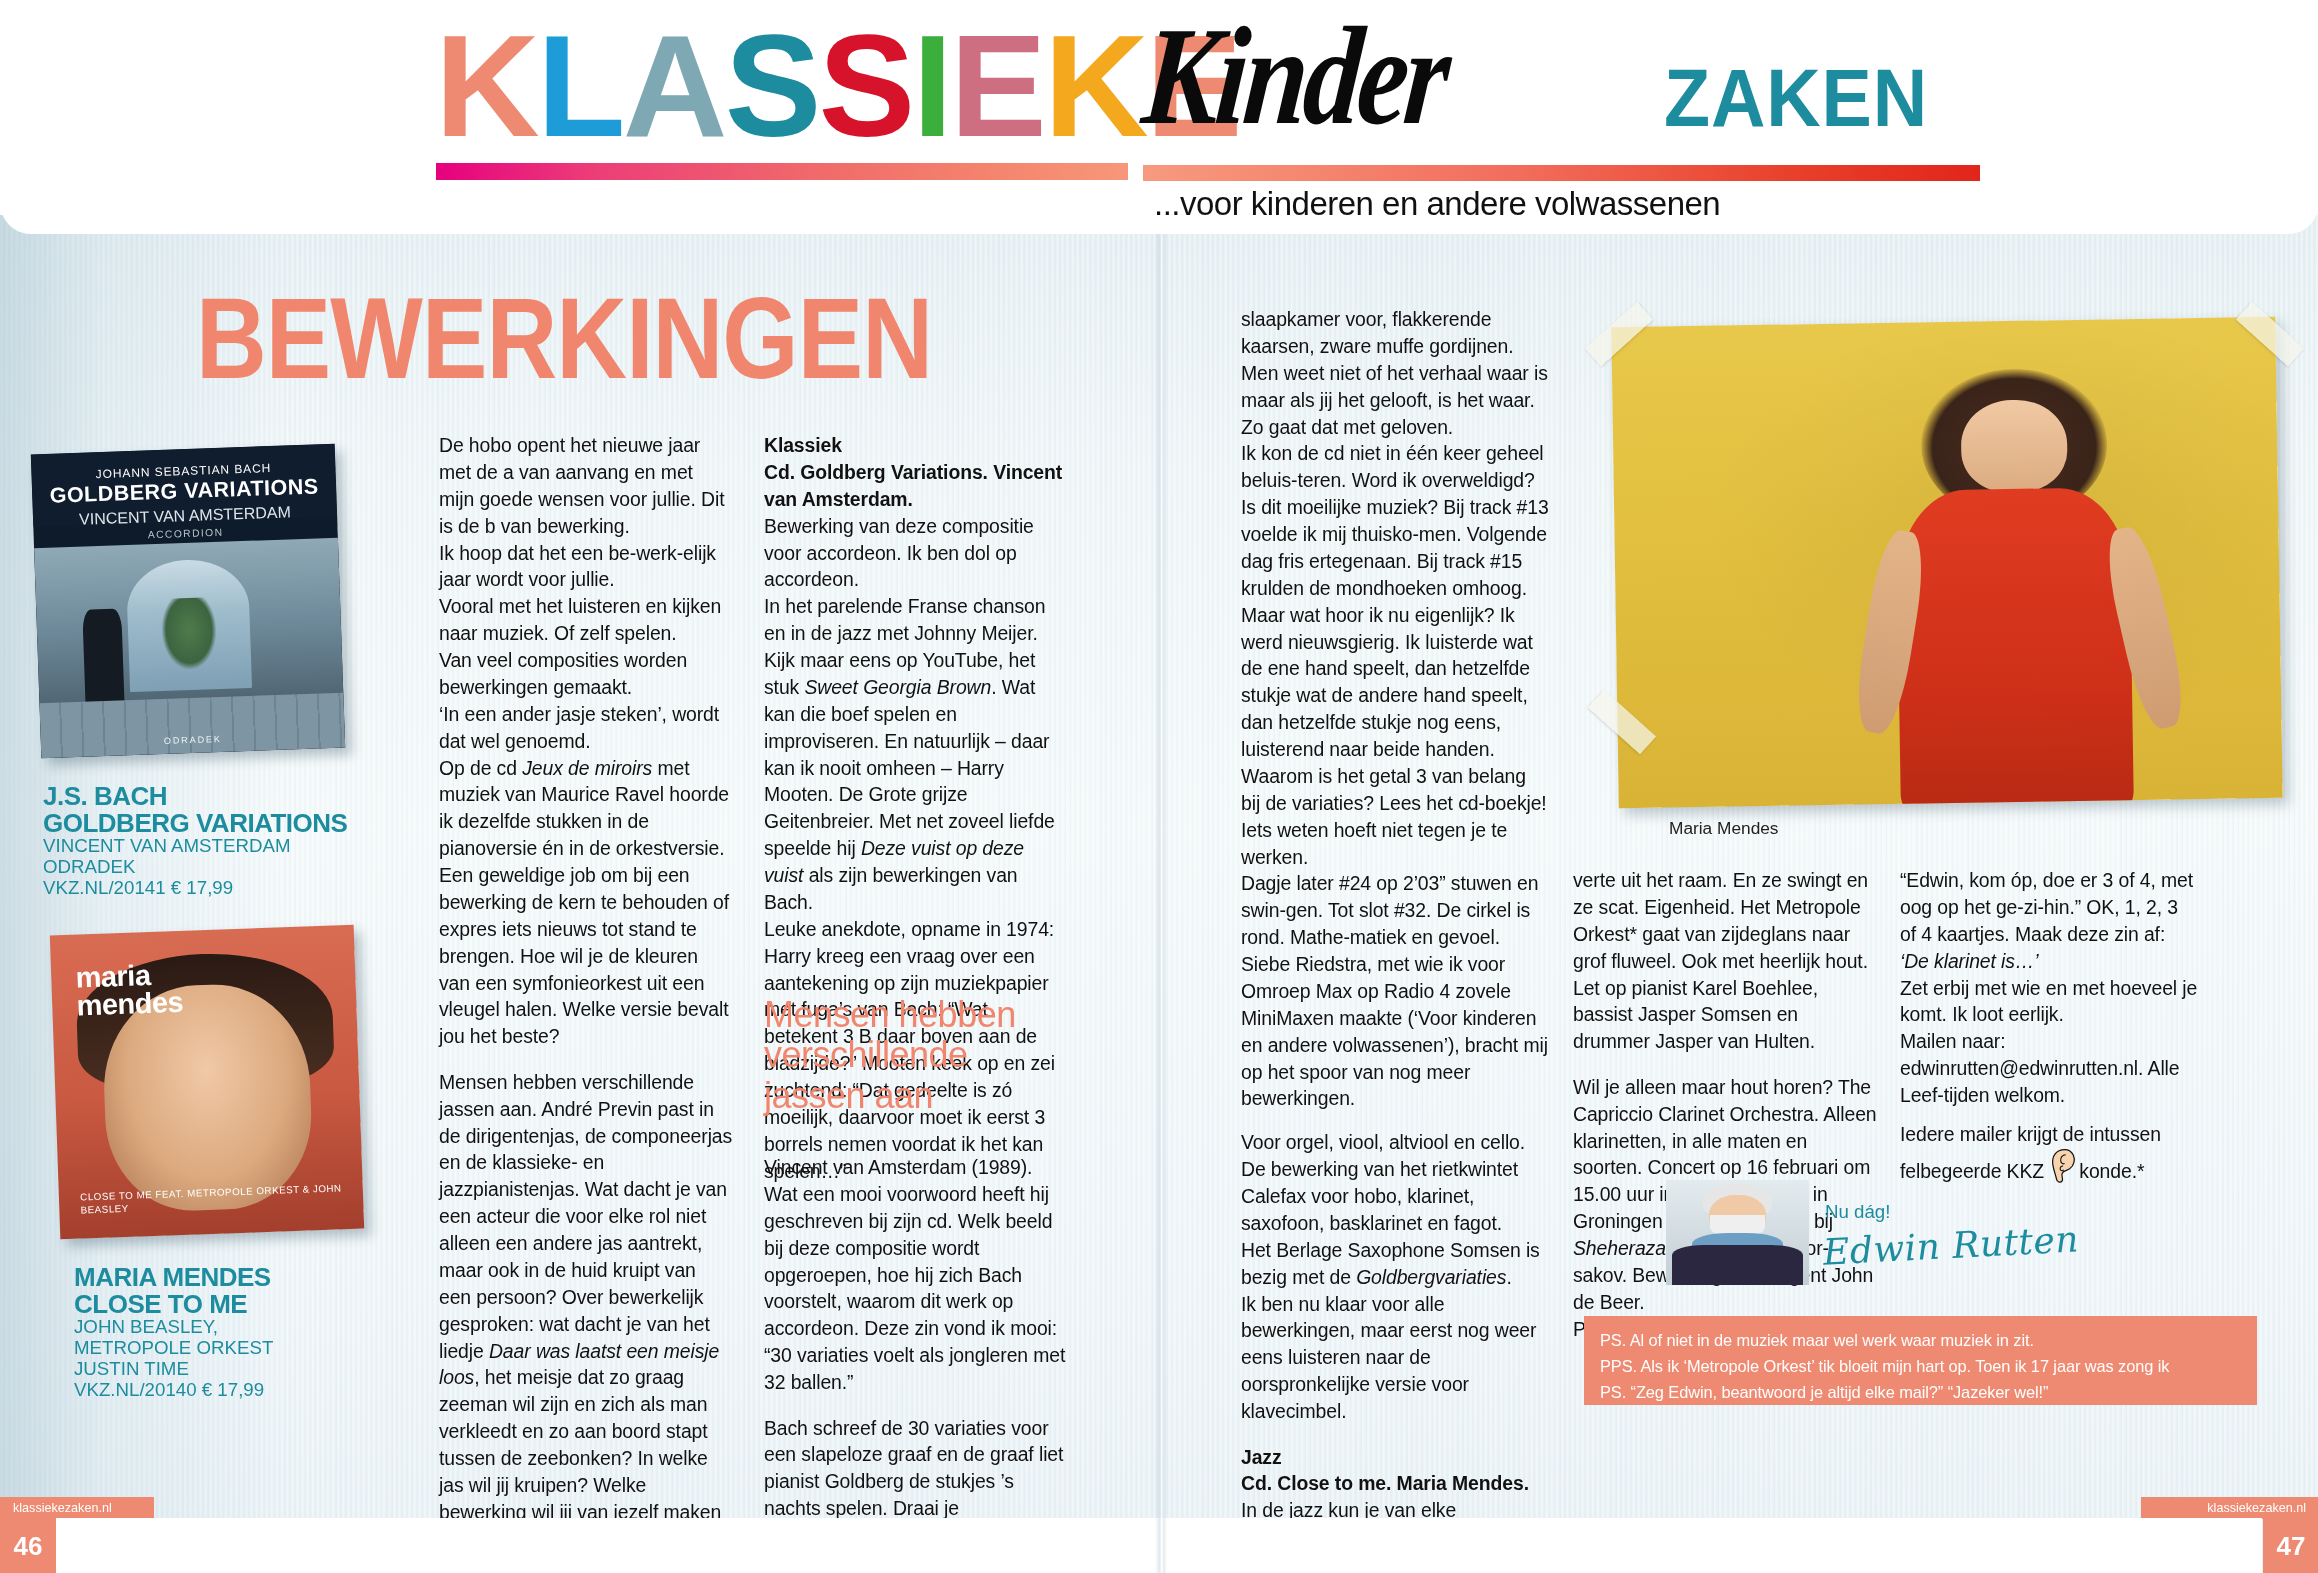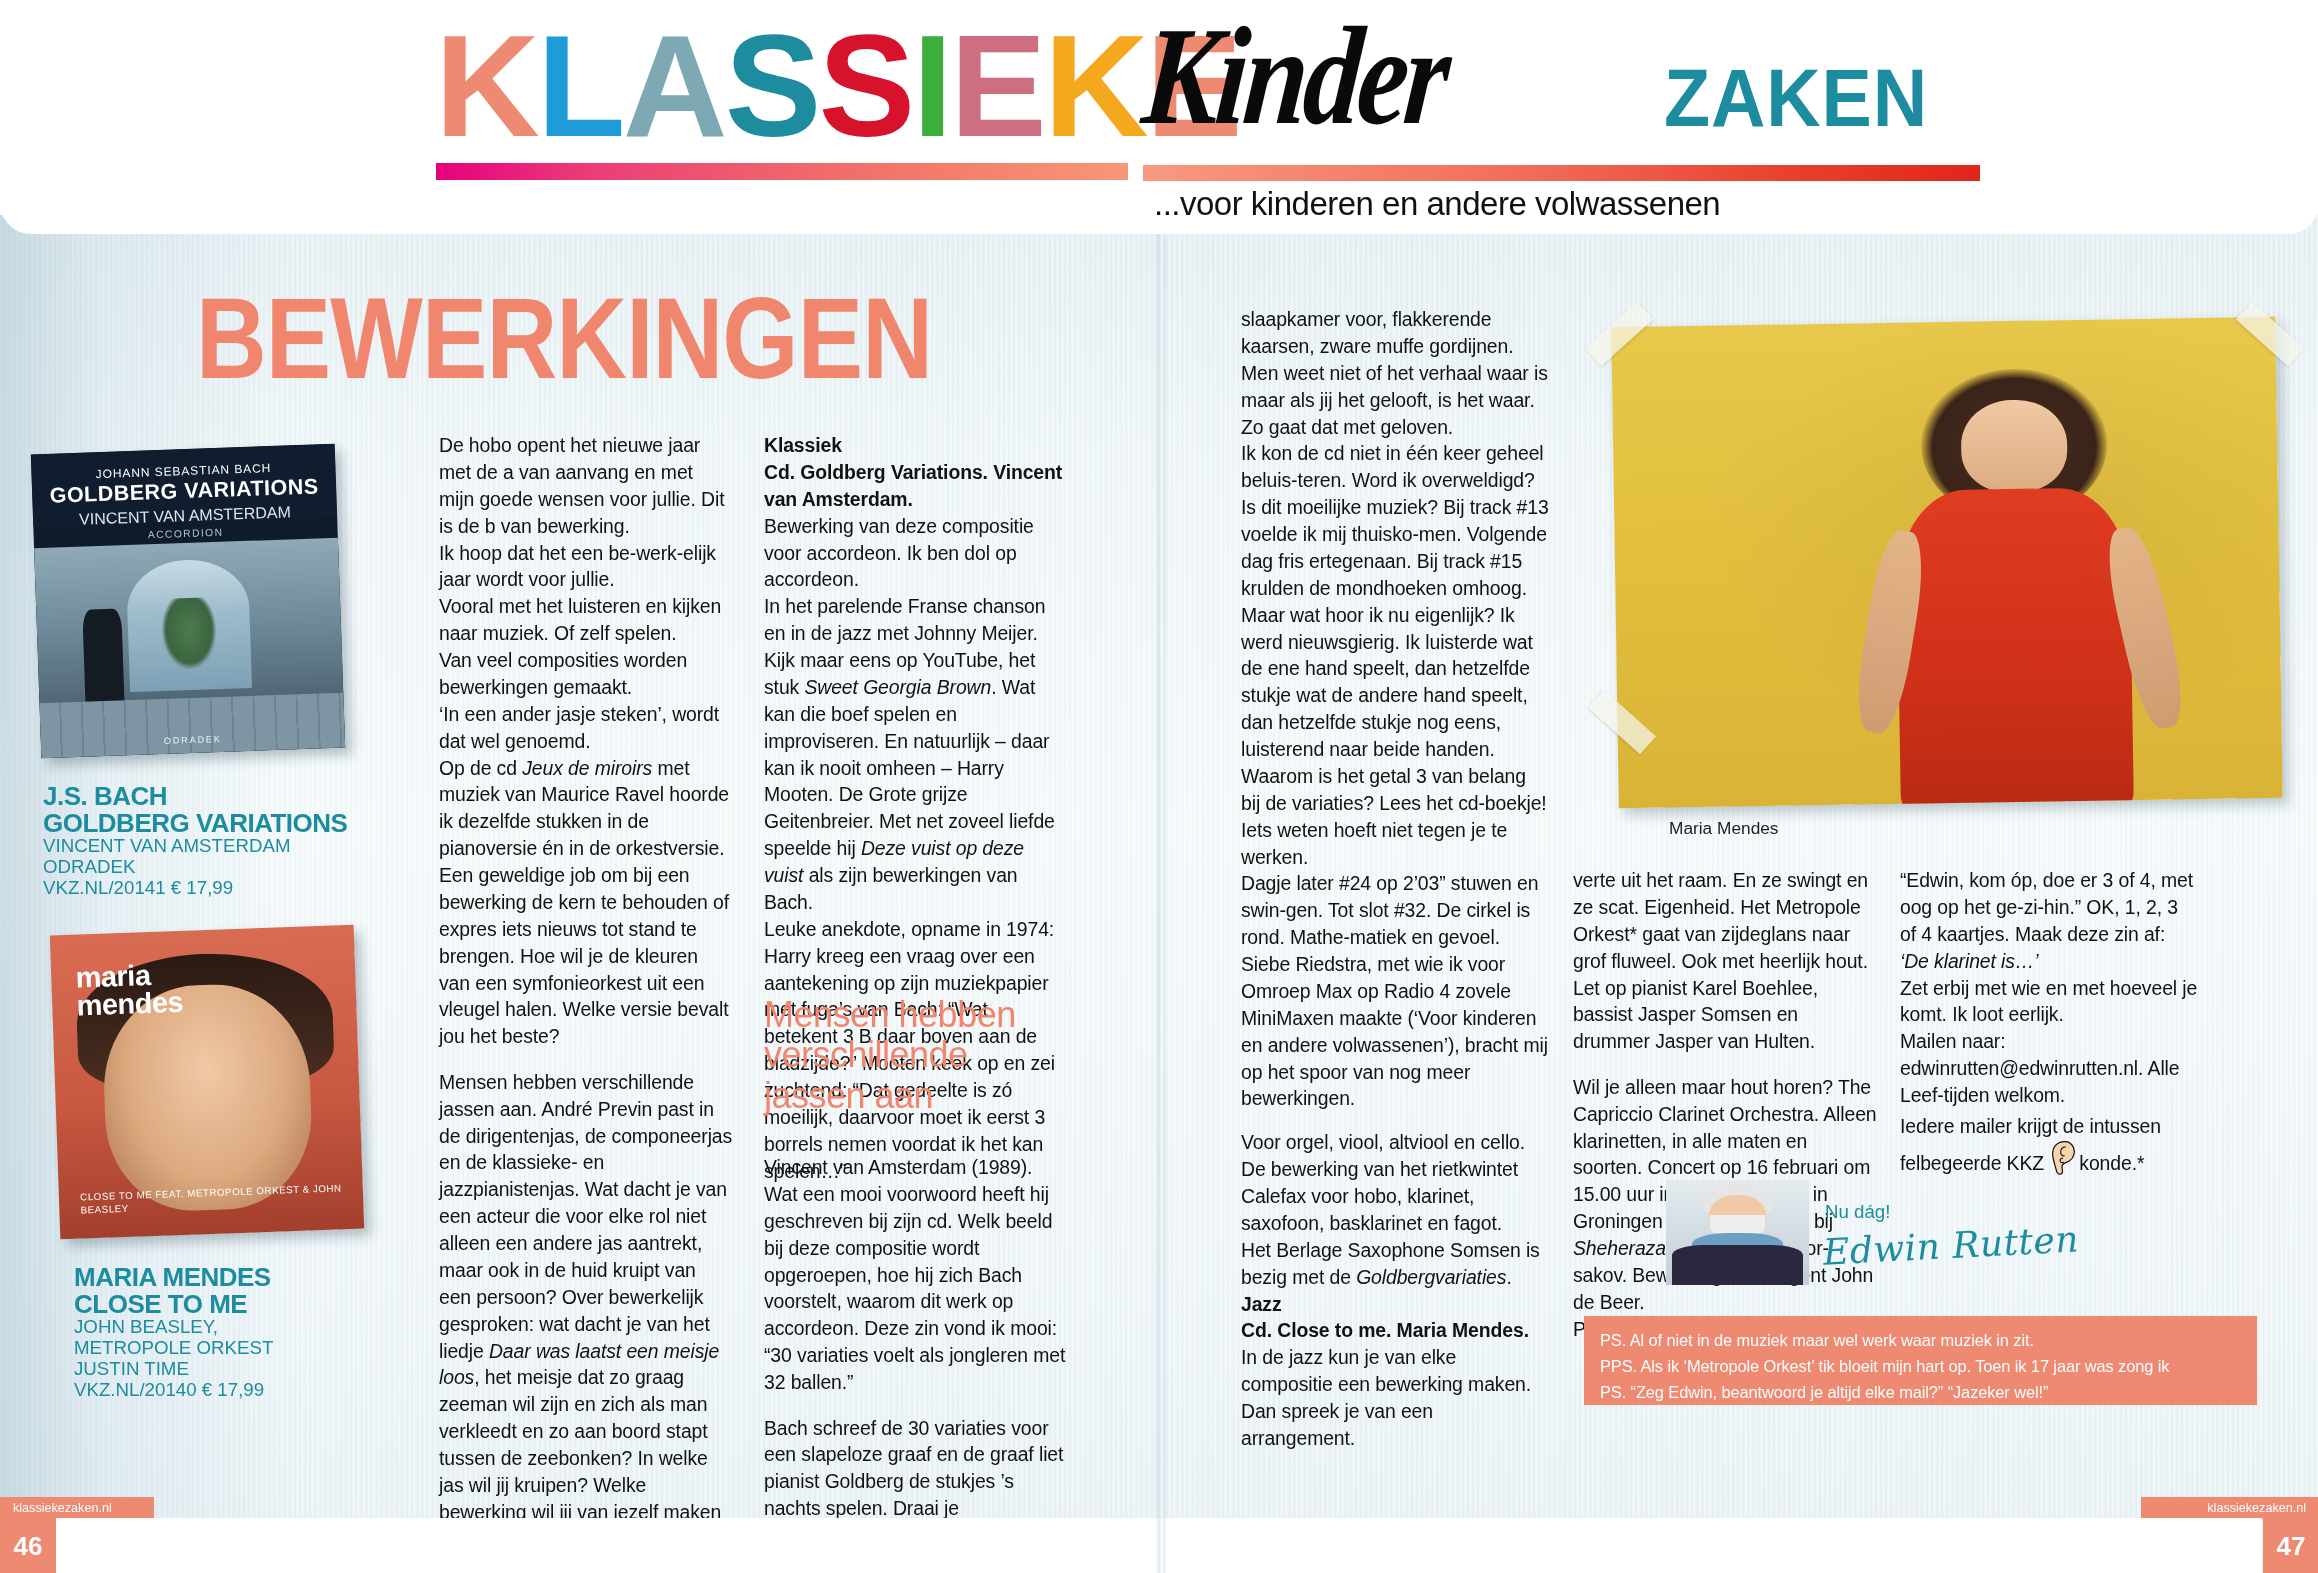--- a/index.html
+++ b/index.html
@@ -326,20 +326,21 @@
   <div class="col col-3">
     <p style="margin-bottom:0">slaapkamer voor, flakkerende kaarsen, zware muffe gordijnen. Men weet niet of het verhaal waar is maar als jij het gelooft, is het waar. Zo gaat dat met geloven.</p>
     <p style="margin-bottom:0">Ik kon de cd niet in één keer geheel beluis-teren. Word ik overweldigd? Is dit moeilijke muziek? Bij track #13 voelde ik mij thuisko-men. Volgende dag fris ertegenaan. Bij track #15 krulden de mondhoeken omhoog. Maar wat hoor ik nu eigenlijk? Ik werd nieuwsgierig. Ik luisterde wat de ene hand speelt, dan hetzelfde stukje wat de andere hand speelt, dan hetzelfde stukje nog eens, luisterend naar beide handen. Waarom is het getal 3 van belang bij de variaties? Lees het cd-boekje! Iets weten hoeft niet tegen je te werken.</p>
     <p style="margin-bottom:0">Dagje later #24 op 2’03” stuwen en swin-gen. Tot slot #32. De cirkel is rond. Mathe-matiek en gevoel.</p>
     <p style="margin-bottom:17px">Siebe Riedstra, met wie ik voor Omroep Max op Radio 4 zovele MiniMaxen maakte (‘Voor kinderen en andere volwassenen’), bracht mij op het spoor van nog meer bewerkingen.</p>
     <p style="margin-bottom:0">Voor orgel, viool, altviool en cello.</p>
     <p style="margin-bottom:0">De bewerking van het rietkwintet Calefax voor hobo, klarinet, saxofoon, basklarinet en fagot.</p>
     <p style="margin-bottom:0">
       <span>Het Berlage Saxophone Somsen is bezig met de </span><i>Goldbergvariaties</i><span>.</span>
     </p>
+    <p>Ik ben nu klaar voor alle bewerkingen, maar eerst nog weer eens luisteren naar de oorspronkelijke versie voor klavecimbel.</p>
     <p style="margin-bottom:0">
       <b>Jazz</b><br>
       <b>Cd. Close to me. Maria Mendes.</b><br>
       <span>In de jazz kun je van elke compositie een bewerking maken. Dan spreek je van een arrangement.</span><br>
       
     </p>
   </div>
 
   <div class="mm-photo">
     <div class="mm-fig">
@@ -362,21 +363,21 @@
       <span>Wil je alleen maar hout horen? The Capriccio Clarinet Orchestra. Alleen klarinetten, in alle maten en soorten. Concert op 16 februari om 15.00 uur in de Oosterpoort in Groningen met mijn verhaal bij </span><i>Sheherazade</i><span> van Rimski-Kor-sakov. Bewerking van dirigent John de Beer.</span>
     </p>
     <p>Première. Ik trakteer op 2 kaartjes.</p>
   </div>
 
   <div class="col col-5">
     <p style="margin-bottom:0">
       <span>“Edwin, kom óp, doe er 3 of 4, met oog op het ge-zi-hin.” OK, 1, 2, 3 of 4 kaartjes. Maak deze zin af: </span><i>‘De klarinet is…’</i>
     </p>
     <p style="margin-bottom:0">Zet erbij met wie en met hoeveel je komt. Ik loot eerlijk.</p>
-    <p style="margin-bottom:4px">Mailen naar: edwinrutten@edwinrutten.nl. Alle Leef-tijden welkom.</p>
+    <p style="margin-bottom:12px">Mailen naar: edwinrutten@edwinrutten.nl. Alle Leef-tijden welkom.</p>
     <p style="margin-bottom:0">
       <span>Iedere mailer krijgt de intussen felbegeerde KKZ </span><span style="display:inline-block;vertical-align:-6.5px;">
         <svg width="30" height="36" viewBox="0 0 64 76">
           <path d="M34 3 C14 3 6 18 8 34 C10 48 14 56 16 66 C17 72 24 75 28 70 C31 66 26 60 28 54 C30 48 38 48 44 44 C54 37 56 24 52 15 C48 7 42 3 34 3 Z" fill="#f7d3ae" stroke="#111" stroke-width="2.6"></path>
           <path d="M36 14 C28 14 24 20 25 27 C26 33 31 35 33 32" fill="none" stroke="#111" stroke-width="2.4"></path>
           <path d="M30 38 C26 38 23 41 24 45 C25 49 30 49 31 46" fill="none" stroke="#111" stroke-width="2.4"></path>
         </svg>
       </span><span>konde.*</span>
     </p>
   </div>

